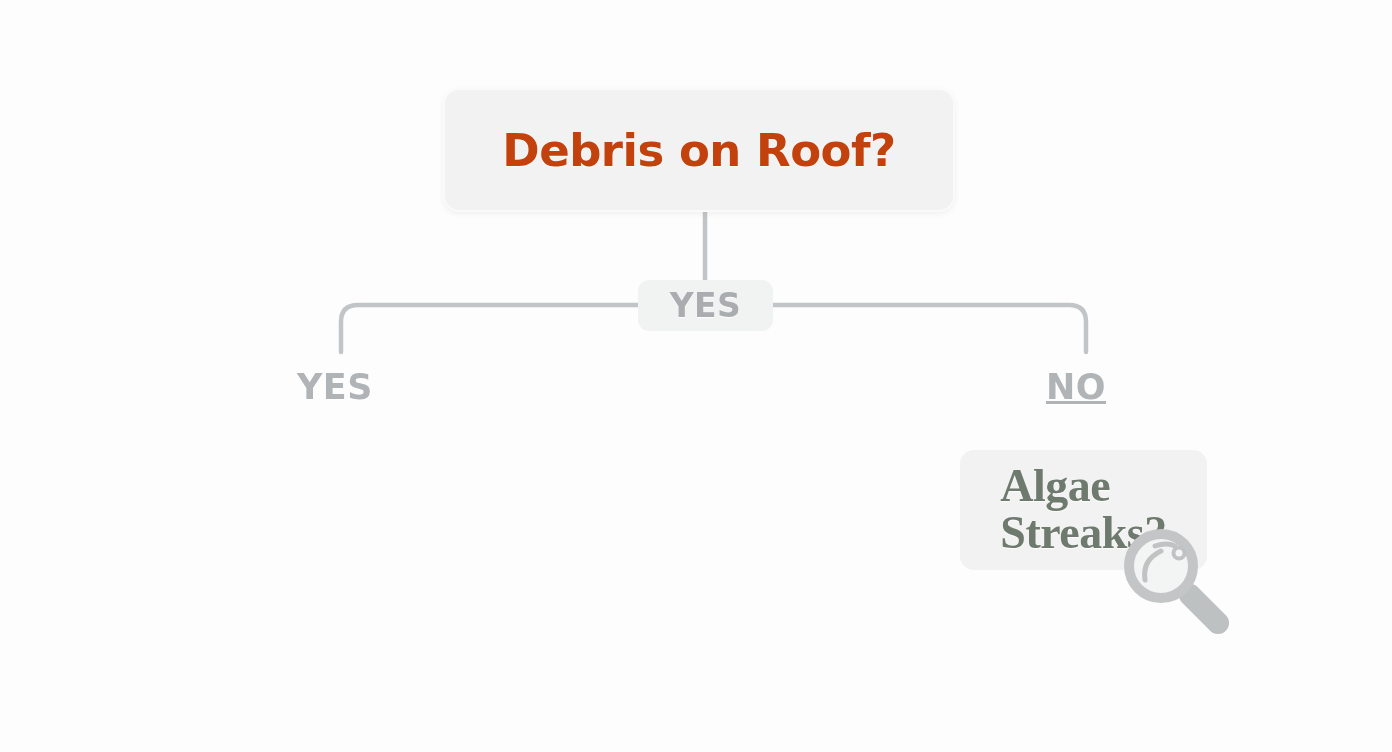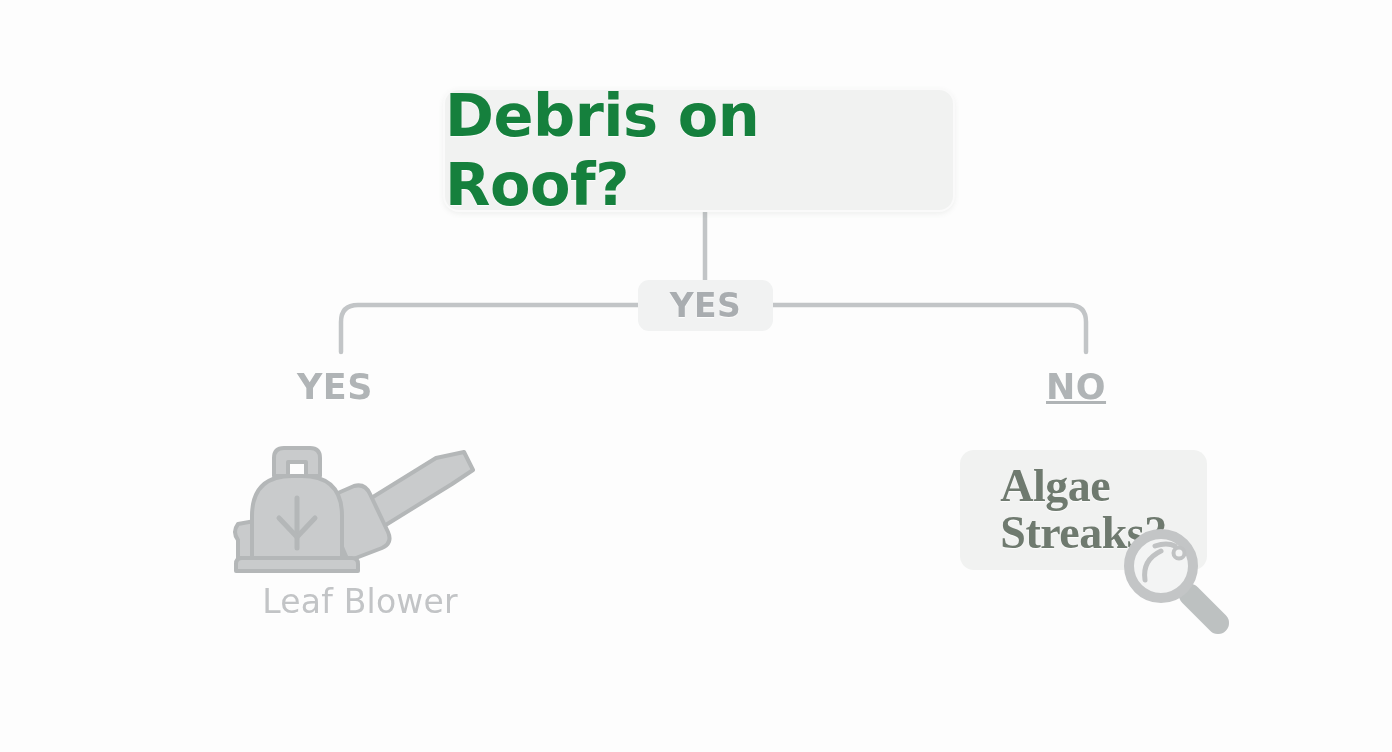--- a/index.html
+++ b/index.html
@@ -44,23 +44,23 @@
 
   #node-root {
     left: 443px;
     top: 88px;
     width: 512px;
     height: 124px;
     border-radius: 16px;
   }
 
   #node-root .node-label {
-    font-size: 59px;
-    font-weight: bold;
-    color: #15803d;
+    font-size: 45px;
+    font-weight: bold;
+    color: #c2410c;
     letter-spacing: -0.5px;
     text-shadow: 0 1px 1px rgba(255,255,255,0.85);
   }
 
   
   #badge-center {
     position: absolute;
     left: 638px;
     top: 280px;
     width: 135px;
@@ -189,47 +189,20 @@
   </div>
 
   <div id="badge-center">
     <span class="badge-label">YES</span>
   </div>
 
   <div id="branch-label-left" class="branch-label">YES</div>
 
   <div id="branch-label-right" class="branch-label">NO</div>
 
-  <div id="leaf-left">
-
-    <svg id="icon-leaf-blower" viewBox="0 0 270 135" xmlns="http://www.w3.org/2000/svg">
-      <g fill="#c9cbcc" stroke="#b4b7b8" stroke-width="4" stroke-linejoin="round" stroke-linecap="round">
-
-        <path d="M96,86 L206,18 L234,12 L243,30 L222,44 L112,112 Z"></path>
-
-        <path d="M92,60 L124,46 Q135,43 140,54 L158,92 Q163,103 152,108 L118,121 Z"></path>
-
-        <path d="M8,84 Q2,92 8,100 L8,118 L30,118 L30,80 Z"></path>
-
-        <path d="M22,118 L22,76 Q22,36 62,36 L72,36 Q112,36 112,76 L112,118 Z"></path>
-
-        <path d="M12,118 L122,118 Q128,118 128,124 L128,131 L6,131 L6,124 Q6,118 12,118 Z"></path>
-
-        <path d="M44,36 L44,18 Q44,8 54,8 L80,8 Q90,8 90,18 L90,36
-                 L76,36 L76,22 L58,22 L58,36 Z"></path>
-      </g>
-
-      <g fill="none" stroke="#b4b7b8" stroke-width="5" stroke-linecap="round" stroke-linejoin="round">
-        <path d="M67,58 L67,108"></path>
-        <path d="M49,78 L67,97 L85,78"></path>
-      </g>
-    </svg>
-
-    <div id="leaf-left-caption">Leaf Blower</div>
-  </div>
 
   <div id="node-right">
     <span class="node-label">Algae
 Streaks?</span>
   </div>
 
   <svg id="icon-magnifier" viewBox="0 0 115 112" xmlns="http://www.w3.org/2000/svg">
 
     <g>
       <path d="M75,73 L103,101" stroke="#c4c6c7" stroke-width="22" stroke-linecap="round" fill="none"></path>

